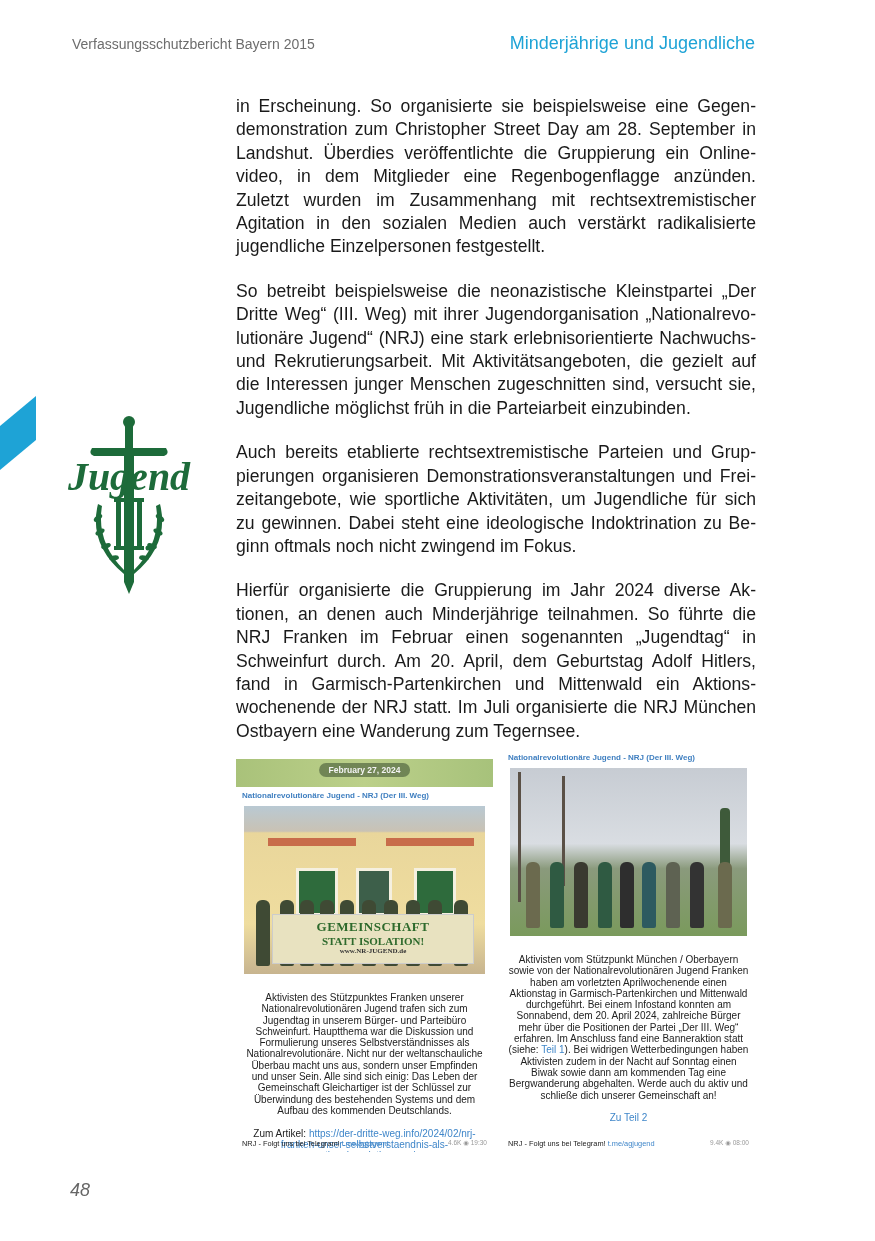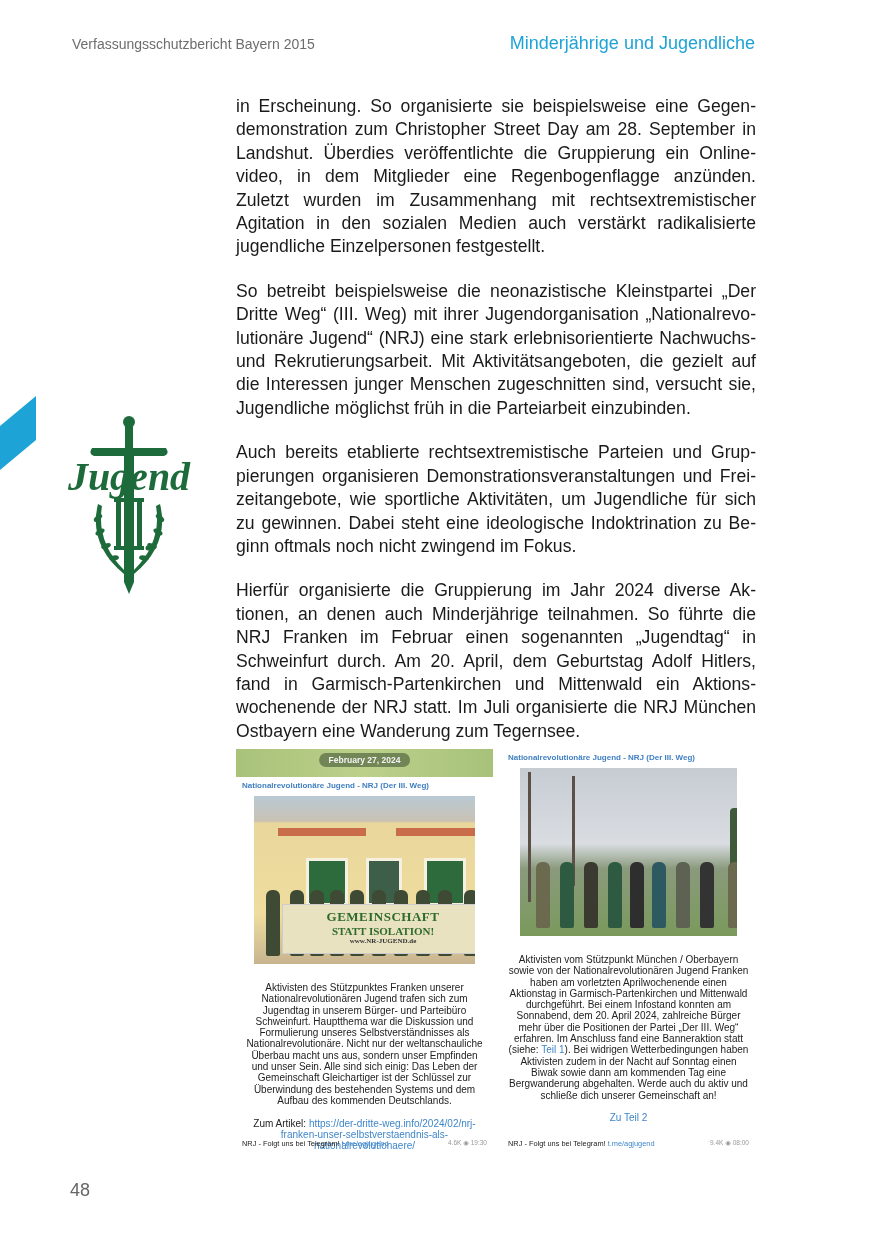--- a/index.html
+++ b/index.html
@@ -10,45 +10,45 @@
   .accent { position:absolute; left:0; top:396px; width:36px; height:74px; }
   .logo { position:absolute; left:58px; top:414px; width:142px; height:184px; }
   .body-col { position:absolute; left:236px; top:95px; width:520px; font-size:17.6px;
               line-height:23.4px; text-align:justify; hyphens:manual; }
   .body-col p { margin:0 0 21px 0; }
   .post { position:absolute; top:749px; width:257px; height:403px; background:#fff;
           overflow:hidden; }
   .post.p1 { left:236px; }
   .post.p2 { left:502px; width:253px; }
   .post-top { height:28px; position:relative; }
-  .p1 .post-top { background:linear-gradient(90deg,#a9c27a,#bcd08a 50%,#a7c27b); }
+  .p1 .post-top { background:linear-gradient(90deg,#a9c27a,#bcd08a 50%,#a7c27b);margin-top:10px; }
   .p2 .post-top { background:linear-gradient(90deg,#76a773,#8bb783 50%,#79a775); }
   .date-pill { position:absolute; left:50%; top:4px; transform:translateX(-50%);
                padding:2px 10px; border-radius:10px; font-size:8.5px; font-weight:bold;
                color:#f4f4f4; background:rgba(90,110,70,0.75); }
   .p2 .date-pill { background:rgba(60,95,60,0.7); }
   .channel { font-size:8px; font-weight:bold; color:#3f7fc0; padding:4px 6px 6px; background:#fff; }
-  .photo { margin:0 18px; position:relative; overflow:hidden; }
+  .photo { margin:0 8px; position:relative; overflow:hidden; }
   .p1 .photo { height:168px; background:linear-gradient(#b9c9d3 0,#c9c2b4 15%,#e9d69b 16%,#efdd9f 70%,#c7b48f 100%); }
   .p2 .photo { height:168px; background:linear-gradient(#c7ccd3 0,#d9dde2 45%,#8a9a7c 60%,#7a9a5c 100%); }
   .banner { position:absolute; left:28px; top:108px; width:200px; height:48px; background:#e8e2c0;
             border:1px solid #ccc; font-family:"Liberation Serif", serif; color:#2e6a2c; text-align:center; }
   .banner .b1 { font-size:13px; font-weight:bold; margin-top:4px; letter-spacing:0.5px; }
   .banner .b2 { font-size:11px; font-weight:bold; }
   .banner .b3 { font-size:7px; font-weight:bold; color:#333; }
   .awning { position:absolute; top:32px; height:8px; background:#c86c4a; }
   .window { position:absolute; top:62px; width:36px; height:42px; background:#2e6b3c; border:3px solid #f5f0e0; }
   .people { position:absolute; left:0; right:0; bottom:0; height:80px; }
   .person { position:absolute; bottom:8px; width:14px; height:66px; background:#3f4a34; border-radius:6px 6px 2px 2px; }
   .tree { position:absolute; width:3px; background:#5a5046; }
   .caption { font-size:10px; line-height:11.3px; color:#222; padding:18px 6px 0;text-align:center; }
   .link { color:#3f86c9; }
   .footer-line { position:absolute; left:6px; right:6px; bottom:4px; font-size:7.4px; color:#222; display:flex; justify-content:space-between;margin-top:40px; }
   .meta { color:#999; font-size:6.5px; }
-  .page-num { position:absolute; left:70px; top:1180px; font-size:18px; color:#666; }
+  .page-num { position:absolute; left:70px; top:1180px; font-size:18px; color:#666;font-style:italic; }
 </style>
 </head>
 <body>
 
 <div class="hdr-left">Verfassungsschutzbericht Bayern 2015</div>
 <div class="hdr-right">Minderjährige und Jugendliche</div>
 
 <svg class="accent" viewBox="0 0 36 74">
   <polygon points="36,0 36,44 0,74 0,30" fill="#1ea3d6"></polygon>
 </svg>

